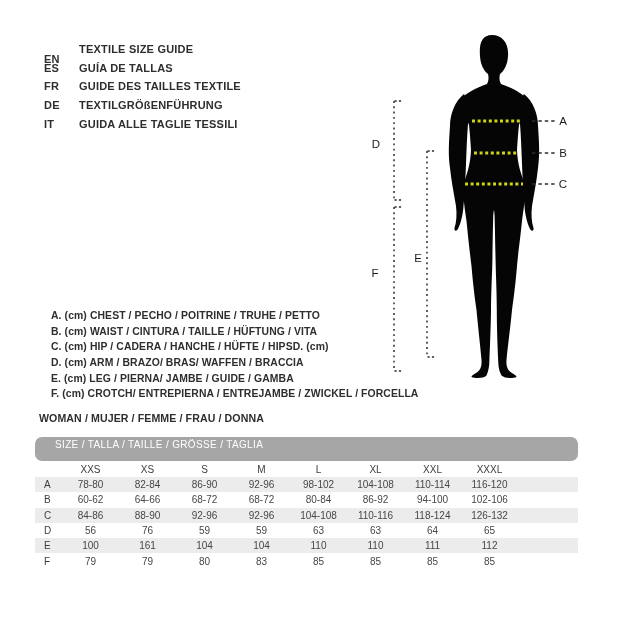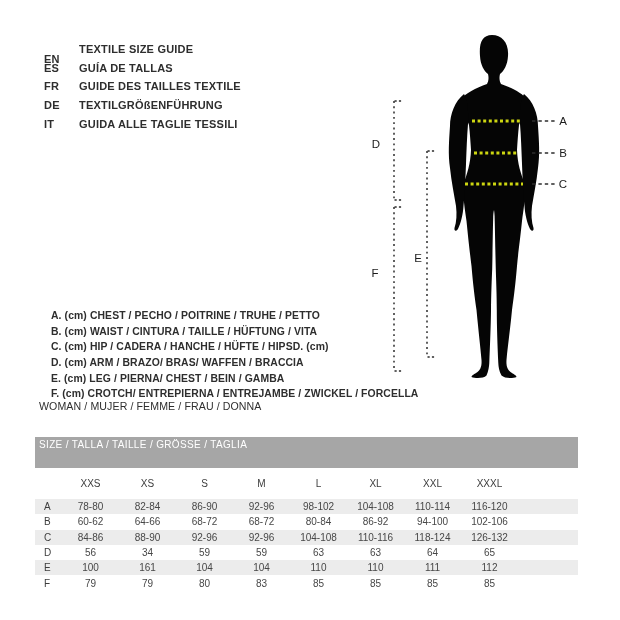--- a/index.html
+++ b/index.html
@@ -20,28 +20,28 @@
   .mline-accent { stroke:var(--accent,#cdd611); stroke-width:3; stroke-dasharray:3 2.6; fill:none; }
   .mline-dark { stroke:#2c2c2c; stroke-width:1.6; stroke-dasharray:3.4 3; fill:none; }
   .vline { stroke:#2c2c2c; stroke-width:1.5; stroke-dasharray:1.9 3.4; fill:none; }
   .tick  { stroke:#2c2c2c; stroke-width:1.5; stroke-dasharray:2.2 2.2; fill:none; }
   .mlabel { font-family:"Liberation Sans",sans-serif; font-size:11.5px; fill:#1c1c1c; }
 
   
   .legend-list { position:absolute; left:51px; top:308px; }
   .legend-line { height:15.6px; display:flex; align-items:center;
                  font-size:10.4px; font-weight:600; color:#2e2e2e; letter-spacing:.1px; }
-  .gender-line { position:absolute; left:39px; top:400px; font-size:10.6px;
-                 font-weight:400; color:#2e2e2e; letter-spacing:.1px; }
+  .gender-line { position:absolute; left:39px; top:412px; font-size:10.6px;
+                 font-weight:700; color:#2e2e2e; letter-spacing:.1px; }
 
   
   .size-table { position:absolute; left:35px; top:437px; width:543px; font-size:10px; color:#474747; }
-  .table-bar { height:31px; background:var(--bar,#a6a6a6); color:#ffffff;
-               line-height:15px; padding-left:4px; font-size:10px; letter-spacing:.35px; }
-  .table-cols { display:flex; height:31px; align-items:center; color:#3d3d3d; }
+  .table-bar { height:24px; background:var(--bar,#a6a6a6); color:#ffffff;
+               line-height:15px; padding-left:20px; font-size:10px; letter-spacing:.35px;border-radius:7px; }
+  .table-cols { display:flex; height:16px; align-items:center; color:#3d3d3d; }
   .trow { display:flex; height:15.3px; align-items:center; }
   .trow.stripe { background:var(--stripe,#ececec); }
   .cell { width:57px; text-align:center; }
   .label-cell { width:27px; text-align:left; padding-left:9px; color:#3d3d3d; }
   .filler { flex:1; }
 </style>
 </head>
 <body>
 
 <div class="canvas">
@@ -166,21 +166,21 @@
       <line class="tick" x1="34.5" y1="345" x2="42" y2="345"></line>
       <text class="mlabel" x="15" y="251" text-anchor="middle">F</text>
     </svg>
   </div>
 
   <div class="legend-list">
       <div class="legend-line">A. (cm) CHEST / PECHO / POITRINE / TRUHE / PETTO</div>
       <div class="legend-line">B. (cm) WAIST / CINTURA / TAILLE / HÜFTUNG / VITA</div>
       <div class="legend-line">C. (cm) HIP / CADERA / HANCHE / HÜFTE / HIPSD. (cm)</div>
       <div class="legend-line">D. (cm) ARM / BRAZO/ BRAS/ WAFFEN / BRACCIA</div>
-      <div class="legend-line">E. (cm) LEG / PIERNA/ CHEST / BEIN / GAMBA</div>
+      <div class="legend-line">E. (cm) LEG / PIERNA/ JAMBE / GUIDE / GAMBA</div>
       <div class="legend-line">F. (cm) CROTCH/ ENTREPIERNA / ENTREJAMBE / ZWICKEL / FORCELLA</div>
     </div>
   <div class="gender-line">WOMAN / MUJER / FEMME / FRAU / DONNA</div>
 
   <div class="size-table">
     <div class="table-bar">SIZE / TALLA / TAILLE / GRÖSSE / TAGLIA</div>
     <div class="table-cols">
         <div class="cell label-cell"></div>
         <div class="cell">XXS</div>
         <div class="cell">XS</div>
@@ -225,21 +225,21 @@
           <div class="cell">92-96</div>
           <div class="cell">104-108</div>
           <div class="cell">110-116</div>
           <div class="cell">118-124</div>
           <div class="cell">126-132</div>
           <div class="cell filler"></div>
         </div>
         <div class="trow">
           <div class="cell label-cell">D</div>
           <div class="cell">56</div>
-          <div class="cell">34</div>
+          <div class="cell">76</div>
           <div class="cell">59</div>
           <div class="cell">59</div>
           <div class="cell">63</div>
           <div class="cell">63</div>
           <div class="cell">64</div>
           <div class="cell">65</div>
           <div class="cell filler"></div>
         </div>
         <div class="trow stripe">
           <div class="cell label-cell">E</div>

